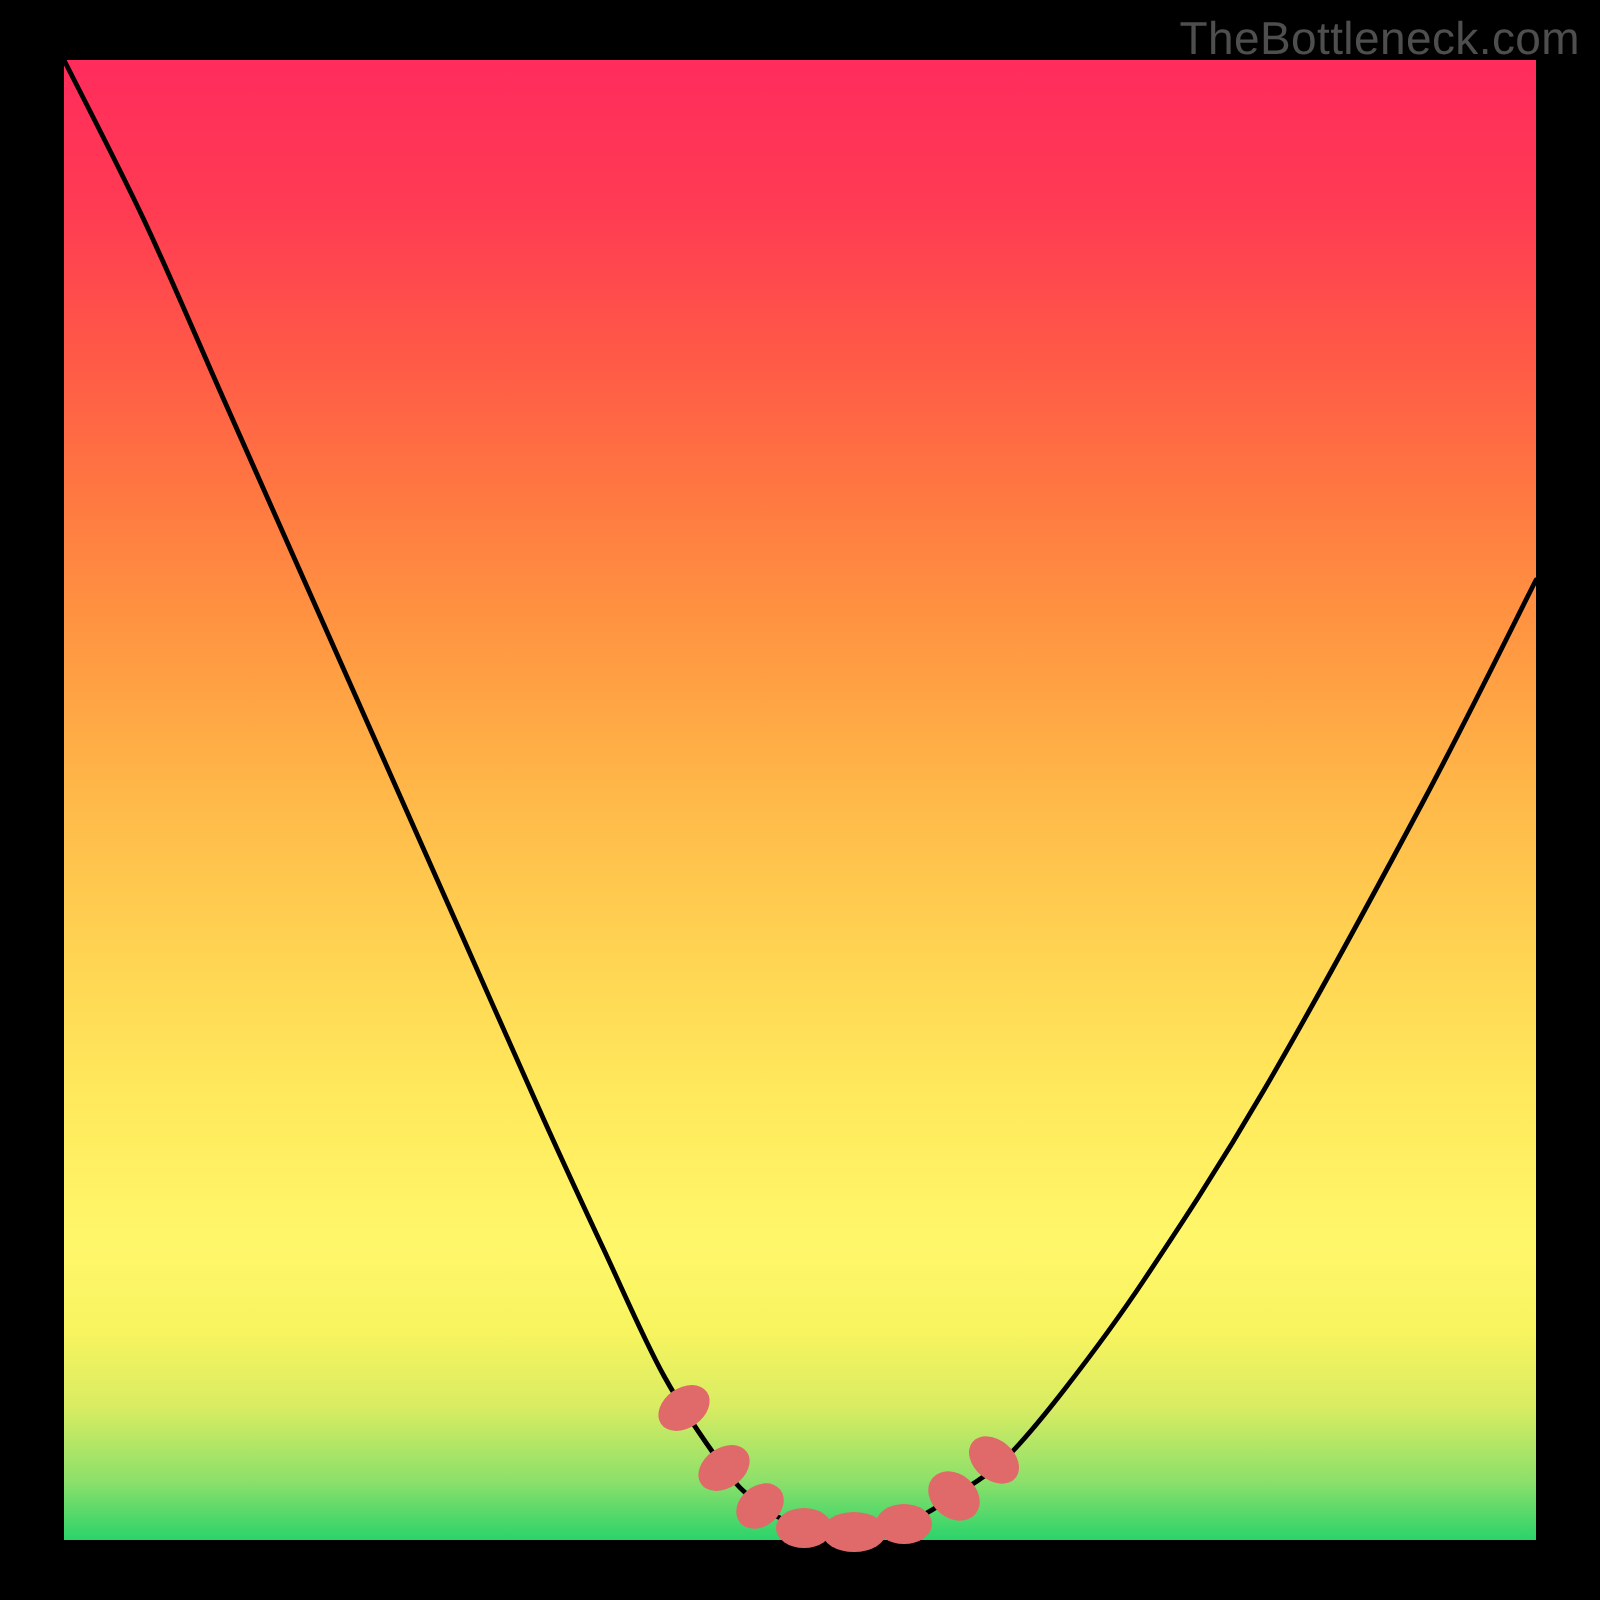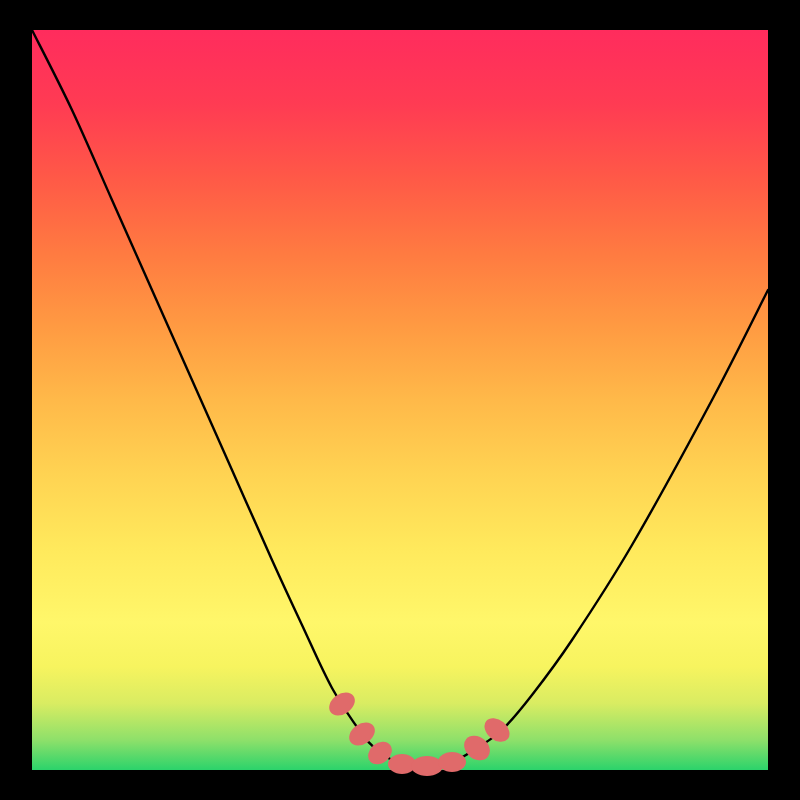--- a/index.html
+++ b/index.html
@@ -75,13 +75,14 @@
           <ellipse cx="370" cy="734" rx="14" ry="10" fill="#e06a6a"></ellipse>
           <ellipse cx="395" cy="736" rx="16" ry="10" fill="#e06a6a"></ellipse>
           <ellipse cx="420" cy="732" rx="14" ry="10" fill="#e06a6a"></ellipse>
           <ellipse cx="445" cy="718" rx="11" ry="14" fill="#e06a6a" transform="rotate(-50 445 718)"></ellipse>
           <ellipse cx="465" cy="700" rx="10" ry="14" fill="#e06a6a" transform="rotate(-50 465 700)"></ellipse>
         </g>
     </svg>
 
   </div>
 
+  <div class="watermark">TheBottleneck.com</div>
 </div>
 
 </body></html>

